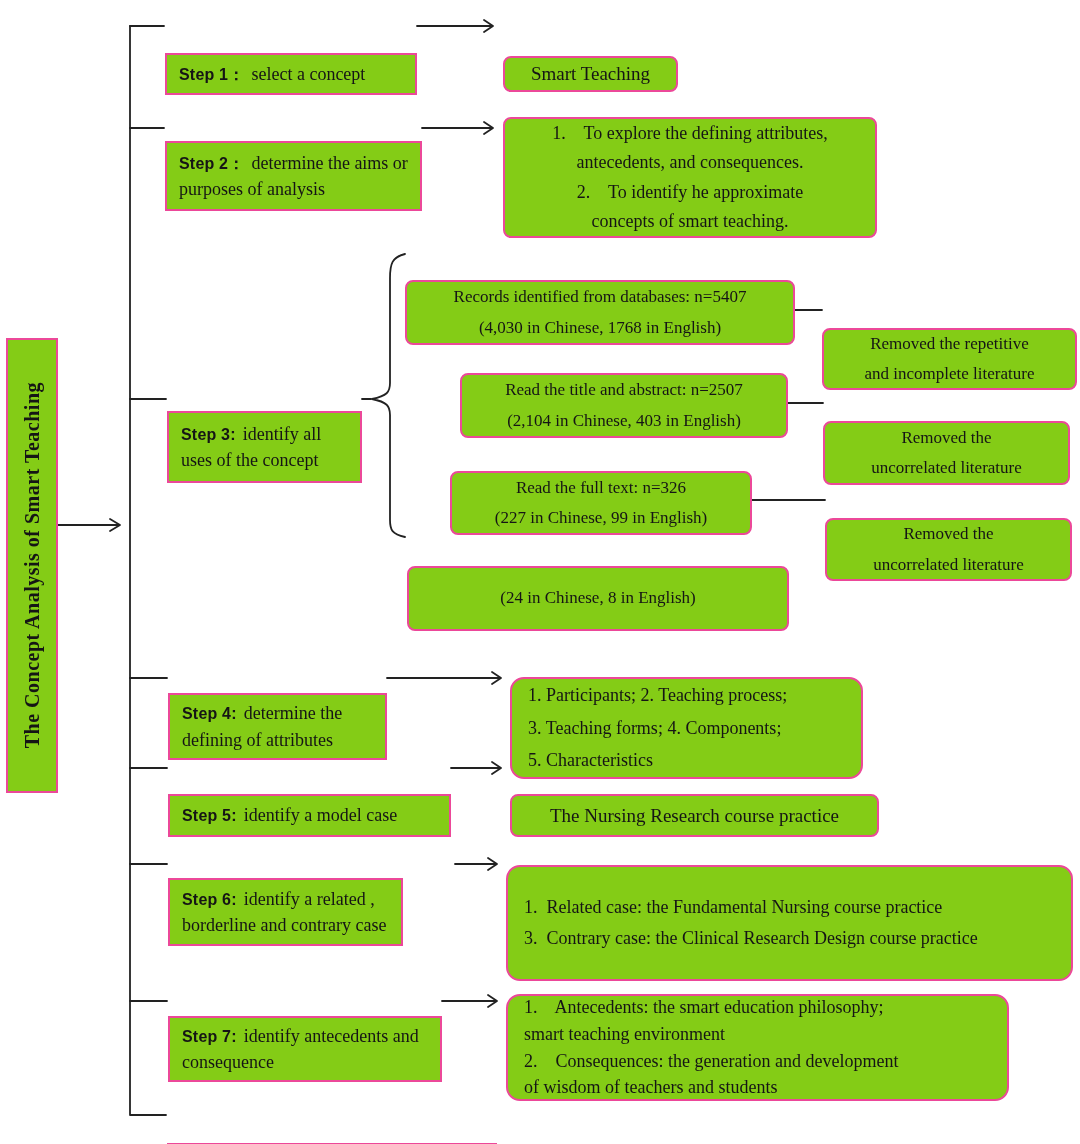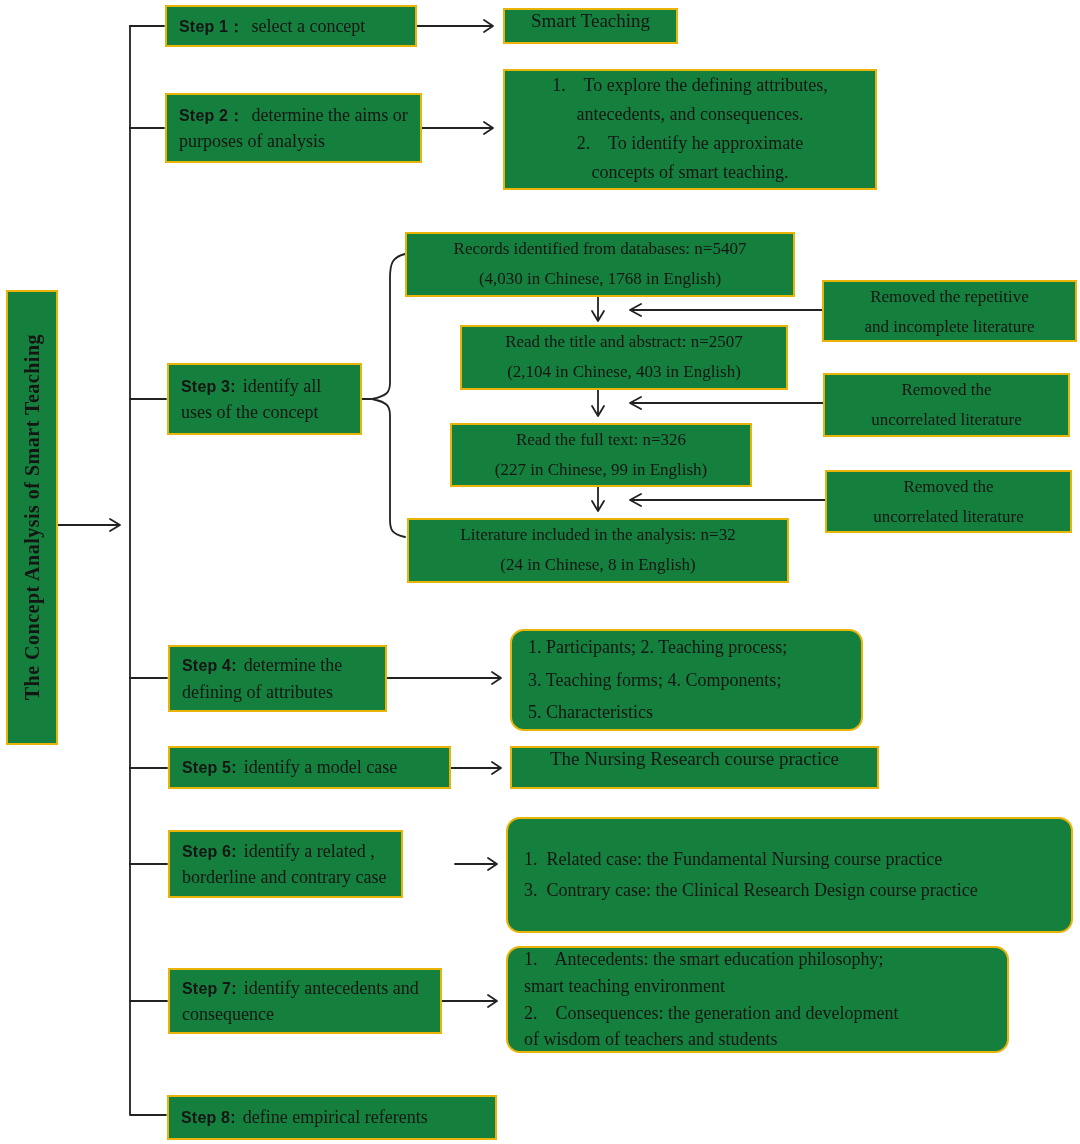--- a/index.html
+++ b/index.html
@@ -8,42 +8,44 @@
     width:1080px;height:1144px;
     background:#ffffff;
     font-family:"Liberation Serif","DejaVu Serif",serif;
     color:#151515;
     overflow:hidden;
   }
   svg.wires{position:absolute;left:0;top:0;z-index:0;}
   .box{
     position:absolute;
     box-sizing:border-box;
-    background:#15803d;
-    border:2px solid #eab308;
+    background:#84cc16;
+    border:2px solid #ec4899;
     z-index:1;
+    margin-top:48px;
   }
   
   .step{
     display:flex;align-items:center;
     padding:2px 8px 2px 12px;
     font-size:18px;line-height:1.45;
   }
   .step p{margin:0;white-space:pre-wrap;}
   .lbl{
     font-family:"Liberation Sans","DejaVu Sans",sans-serif;
     font-weight:bold;font-size:16px;
     margin-right:7px;
     letter-spacing:.2px;
   }
   
   .centered{
     display:flex;flex-direction:column;
-    align-items:center;
+    align-items:center;justify-content:center;
     text-align:center;
+    border-radius:8px;
   }
   .leftalign{
     display:flex;flex-direction:column;
     justify-content:center;
     text-align:left;
   }
   .line{white-space:pre-wrap;}
   .fs19{font-size:19px;}
   .fs18{font-size:18px;}
   .fs17{font-size:17px;}
@@ -136,21 +138,20 @@
   </div>
   <div class="box centered fs17 lh-flow" style="left:460px;top:325px;width:328px;height:65px;">
     <div class="line">Read the title and abstract: n=2507</div>
     <div class="line">(2,104 in Chinese, 403 in English)</div>
   </div>
   <div class="box centered fs17 lh-flow" style="left:450px;top:423px;width:302px;height:64px;">
     <div class="line">Read the full text: n=326</div>
     <div class="line">(227 in Chinese, 99 in English)</div>
   </div>
   <div class="box centered fs17 lh-flow" style="left:407px;top:518px;width:382px;height:65px;">
-    <div class="line">Literature included in the analysis: n=32</div>
     <div class="line">(24 in Chinese, 8 in English)</div>
   </div>
 
   <div class="box centered fs17 lh-flow" style="left:822px;top:280px;width:255px;height:62px;">
     <div class="line">Removed the repetitive</div>
     <div class="line">and incomplete literature</div>
   </div>
   <div class="box centered fs17 lh-flow" style="left:823px;top:373px;width:247px;height:64px;">
     <div class="line">Removed the</div>
     <div class="line">uncorrelated literature</div>

